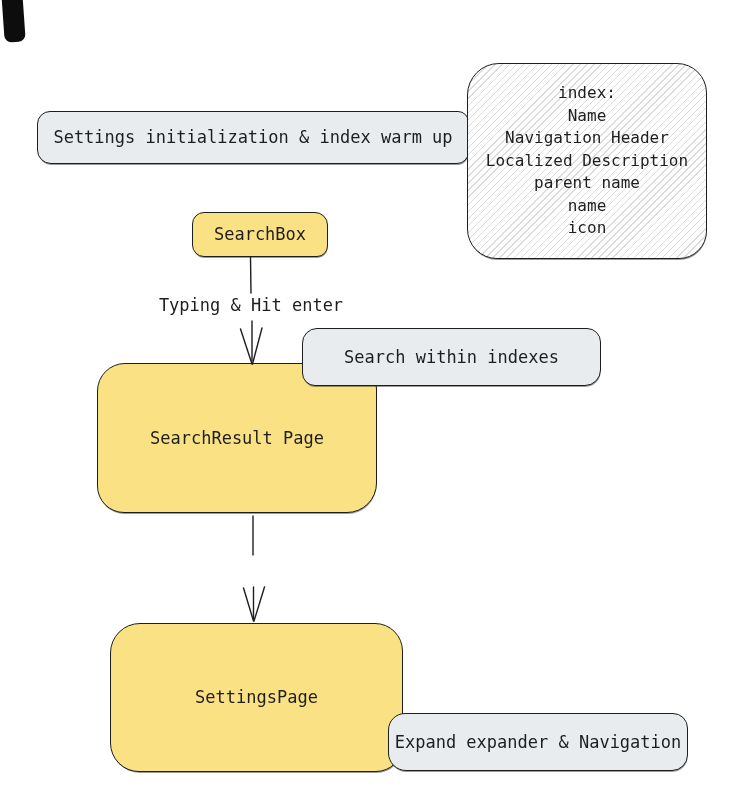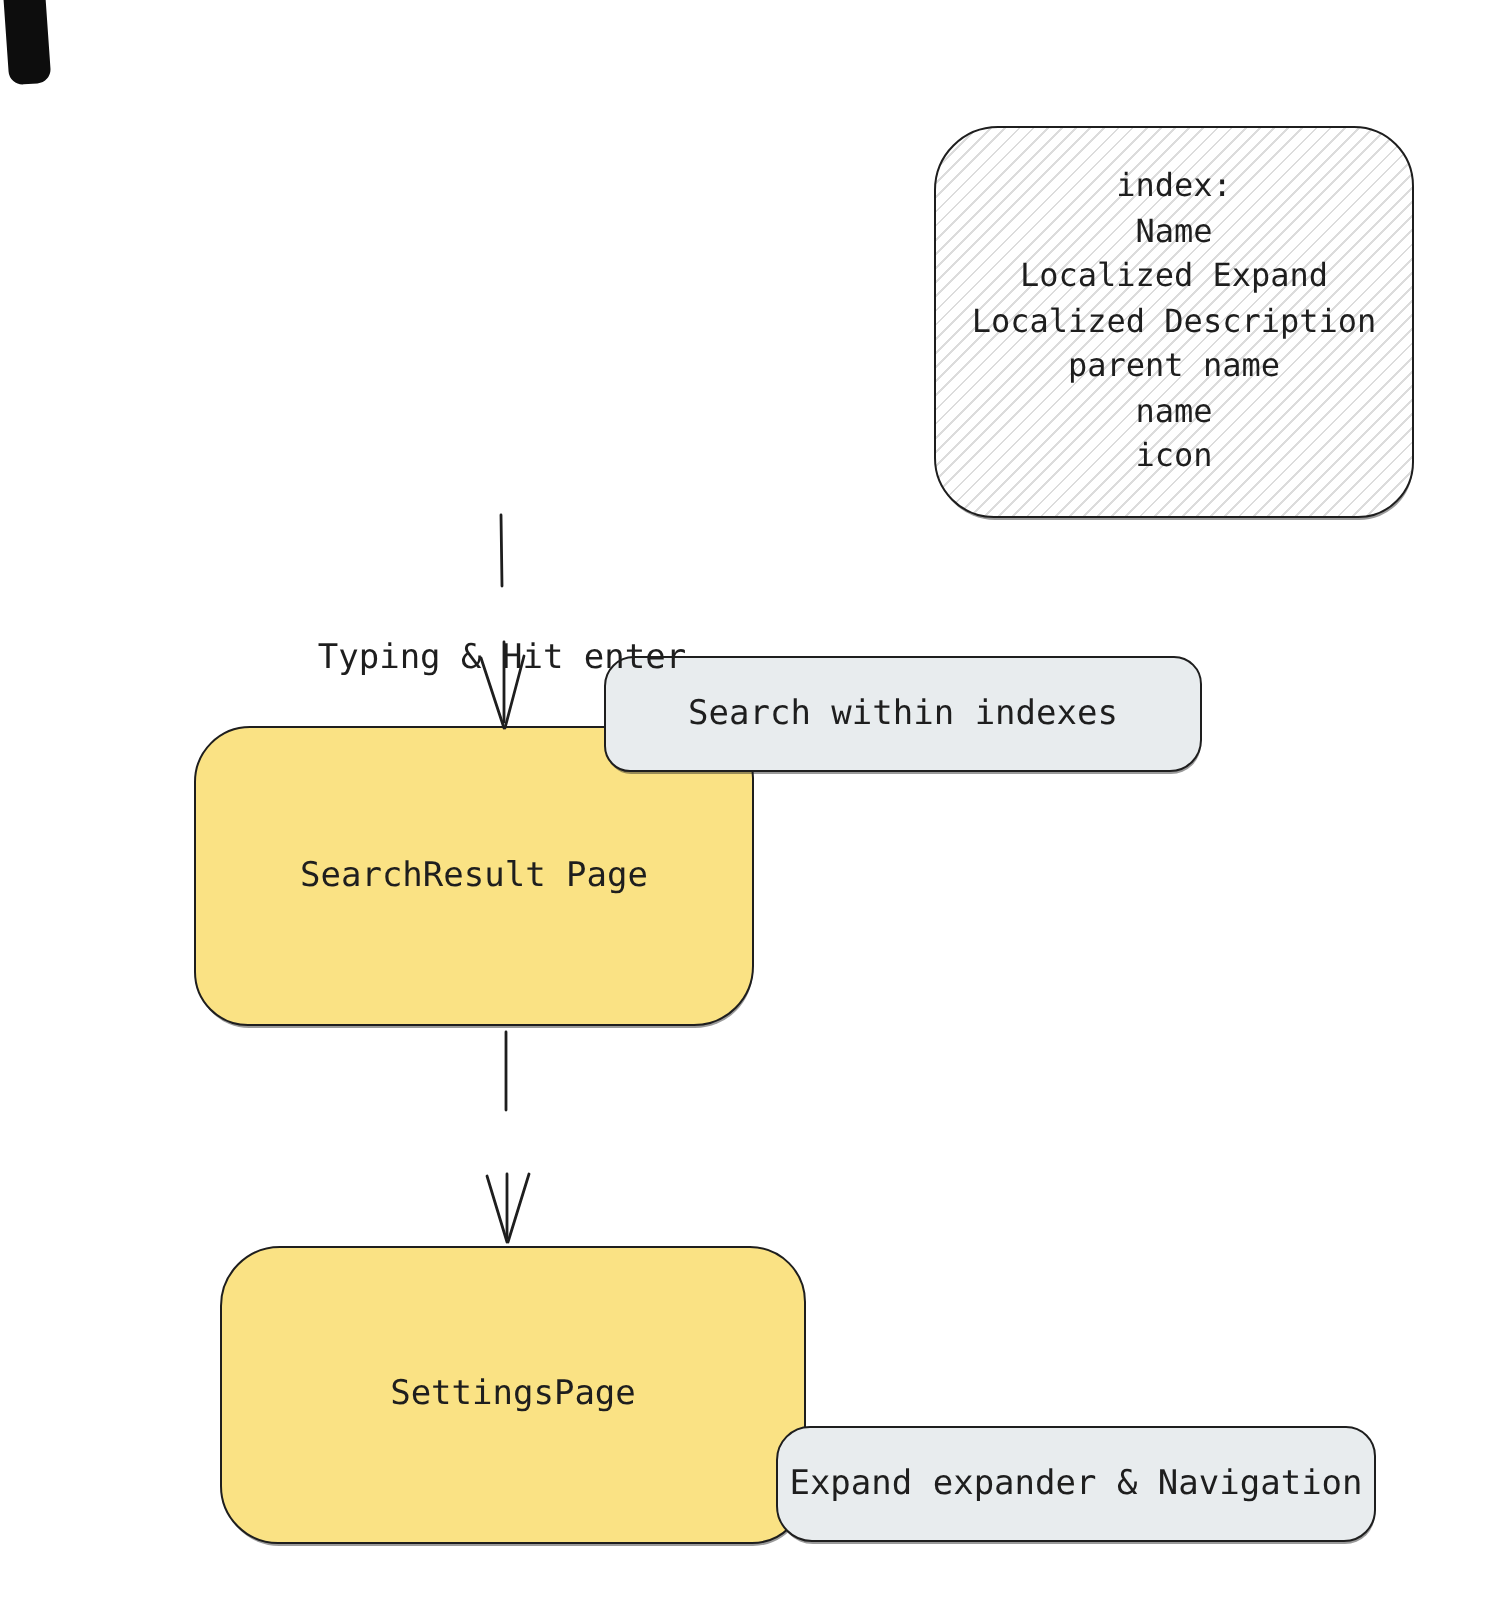--- a/index.html
+++ b/index.html
@@ -39,50 +39,55 @@
   #search-within{left:302px;top:328px;width:299px;height:58px;border-radius:15px 14px 16px 13px;z-index:3;}
   #search-result{left:97px;top:363px;width:280px;height:150px;border-radius:28px 26px 30px 27px;z-index:2;}
   #settings-page{left:110px;top:623px;width:293px;height:149px;border-radius:30px 28px 27px 29px;z-index:2;}
   #expand-nav{left:388px;top:713px;width:300px;height:58px;border-radius:17px 15px 16px 18px;z-index:3;align-items:center;}
   .edge-label{
     position:absolute;
     font-size:17px;
     text-align:center;
     z-index:4;
     white-space:nowrap;
-    margin-top:24px;
   }
   #typing-label{left:140px;top:295px;width:222px;}
   #click-label{left:182px;top:560px;width:150px;}
   #arrow-layer{position:absolute;left:0;top:0;z-index:6;pointer-events:none;}
   #black-corner{
     position:absolute;left:3px;top:-8px;width:21px;height:50px;
     background:#0d0d0d;border-radius:7px;
     transform:rotate(-4deg);
     z-index:5;
   }
 </style>
 </head>
 <body>
 
 <div id="canvas" style="--bg: #ffffff; --ink: #1e1e1e; --yellow: #fae284; --gray: #e8ecee; --hatch: #dcdcdc;">
 
   <div id="black-corner"></div>
 
+  <div id="settings-init" class="node gray">
+    <span>Settings initialization &amp; index warm up</span>
+  </div>
 
   <div id="index-card" class="node hatch">
     <div class="ln">index:</div>
     <div class="ln">Name</div>
-    <div class="ln">Localized Expand</div>
+    <div class="ln">Navigation Header</div>
     <div class="ln">Localized Description</div>
     <div class="ln">parent name</div>
     <div class="ln">name</div>
     <div class="ln">icon</div>
   </div>
 
+  <div id="search-box" class="node yellow">
+    <span>SearchBox</span>
+  </div>
 
   <div id="typing-label" class="edge-label">Typing &amp; Hit enter</div>
 
   <div id="search-within" class="node gray">
     <span>Search within indexes</span>
   </div>
 
   <div id="search-result" class="node yellow">
     <span>SearchResult Page</span>
   </div>

